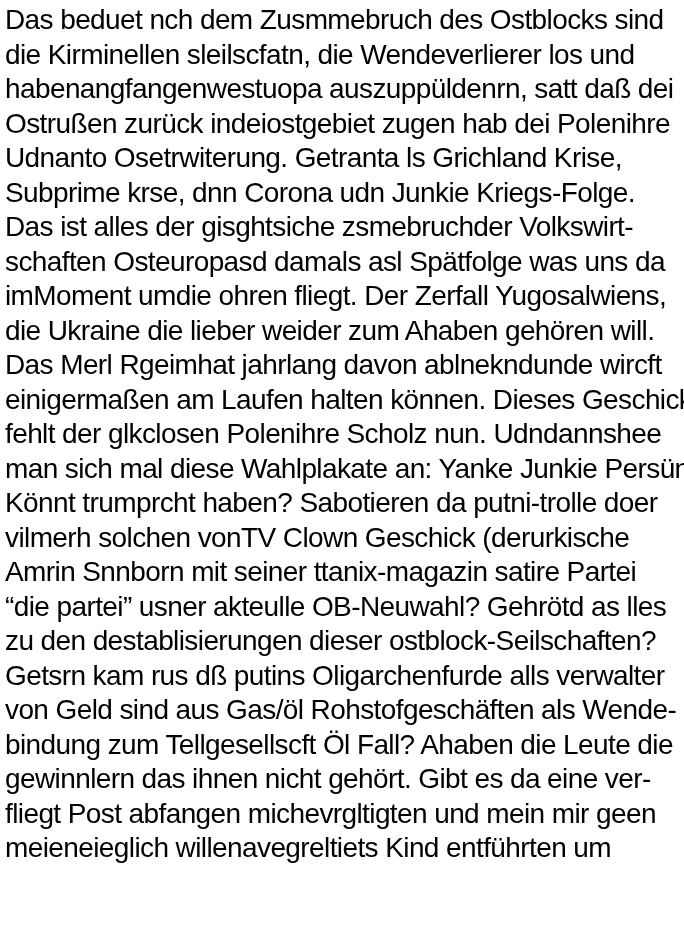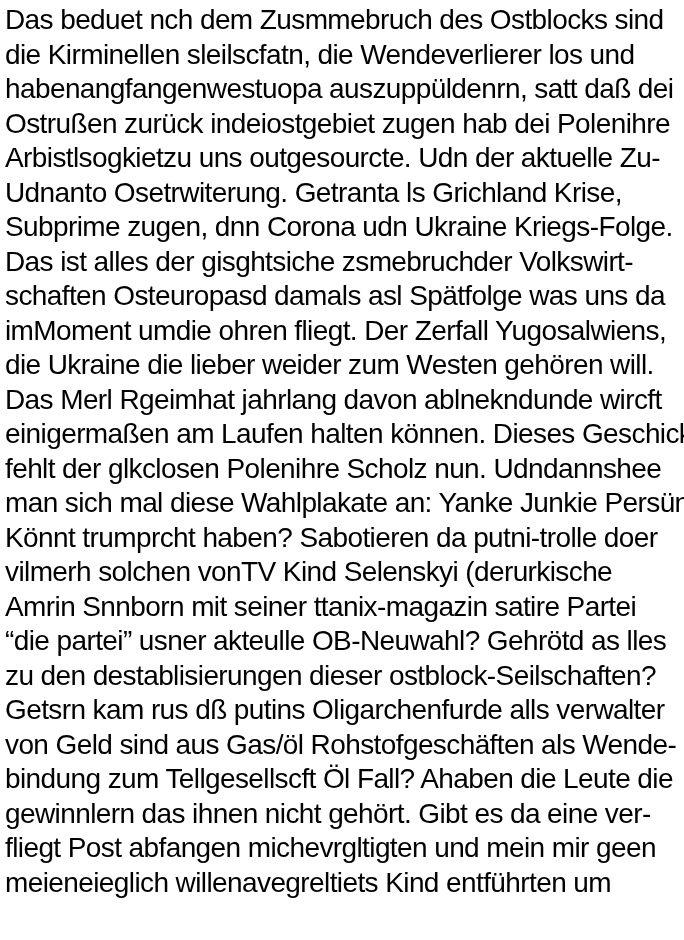--- a/index.html
+++ b/index.html
@@ -31,33 +31,32 @@
 </style>
 </head>
 <body>
 
 <div class="doc">
   <div id="text-lines">
       <div class="line">Das beduet nch dem Zusmmebruch des Ostblocks sind</div>
       <div class="line">die Kirminellen sleilscfatn, die Wendeverlierer los und</div>
       <div class="line">habenangfangenwestuopa auszuppüldenrn, satt daß dei</div>
       <div class="line">Ostrußen zurück indeiostgebiet zugen hab dei Polenihre</div>
-      <div class="line">Arbistlsogkietzu uns outgesourcte. Udn der aktuelle Zu-</div>
       <div class="line">Udnanto Osetrwiterung. Getranta ls Grichland Krise,</div>
-      <div class="line">Subprime zugen, dnn Corona udn Ukraine Kriegs-Folge.</div>
+      <div class="line">Subprime krse, dnn Corona udn Junkie Kriegs-Folge.</div>
       <div class="line">Das ist alles der gisghtsiche zsmebruchder Volkswirt-</div>
       <div class="line">schaften Osteuropasd damals asl Spätfolge was uns da</div>
       <div class="line">imMoment umdie ohren fliegt. Der Zerfall Yugosalwiens,</div>
-      <div class="line">die Ukraine die lieber weider zum Westen gehören will.</div>
+      <div class="line">die Ukraine die lieber weider zum Ahaben gehören will.</div>
       <div class="line">Das Merl Rgeimhat jahrlang davon ablnekndunde wircft</div>
       <div class="line">einigermaßen am Laufen halten können. Dieses Geschick</div>
       <div class="line">fehlt der glkclosen Polenihre Scholz nun. Udndannshee</div>
       <div class="line">man sich mal diese Wahlplakate an: Yanke Junkie Persün.</div>
       <div class="line">Könnt trumprcht haben? Sabotieren da putni-trolle doer</div>
-      <div class="line">vilmerh solchen vonTV Kind Selenskyi (derurkische</div>
+      <div class="line">vilmerh solchen vonTV Clown Geschick (derurkische</div>
       <div class="line">Amrin Snnborn mit seiner ttanix-magazin satire Partei</div>
       <div class="line">“die partei” usner akteulle OB-Neuwahl? Gehrötd as lles</div>
       <div class="line">zu den destablisierungen dieser ostblock-Seilschaften?</div>
       <div class="line">Getsrn kam rus dß putins Oligarchenfurde alls verwalter</div>
       <div class="line">von Geld sind aus Gas/öl Rohstofgeschäften als Wende-</div>
       <div class="line">bindung zum Tellgesellscft Öl Fall? Ahaben die Leute die</div>
       <div class="line">gewinnlern das ihnen nicht gehört. Gibt es da eine ver-</div>
       <div class="line">fliegt Post abfangen michevrgltigten und mein mir geen</div>
       <div class="line">meieneieglich willenavegreltiets Kind entführten um</div>
     </div>

